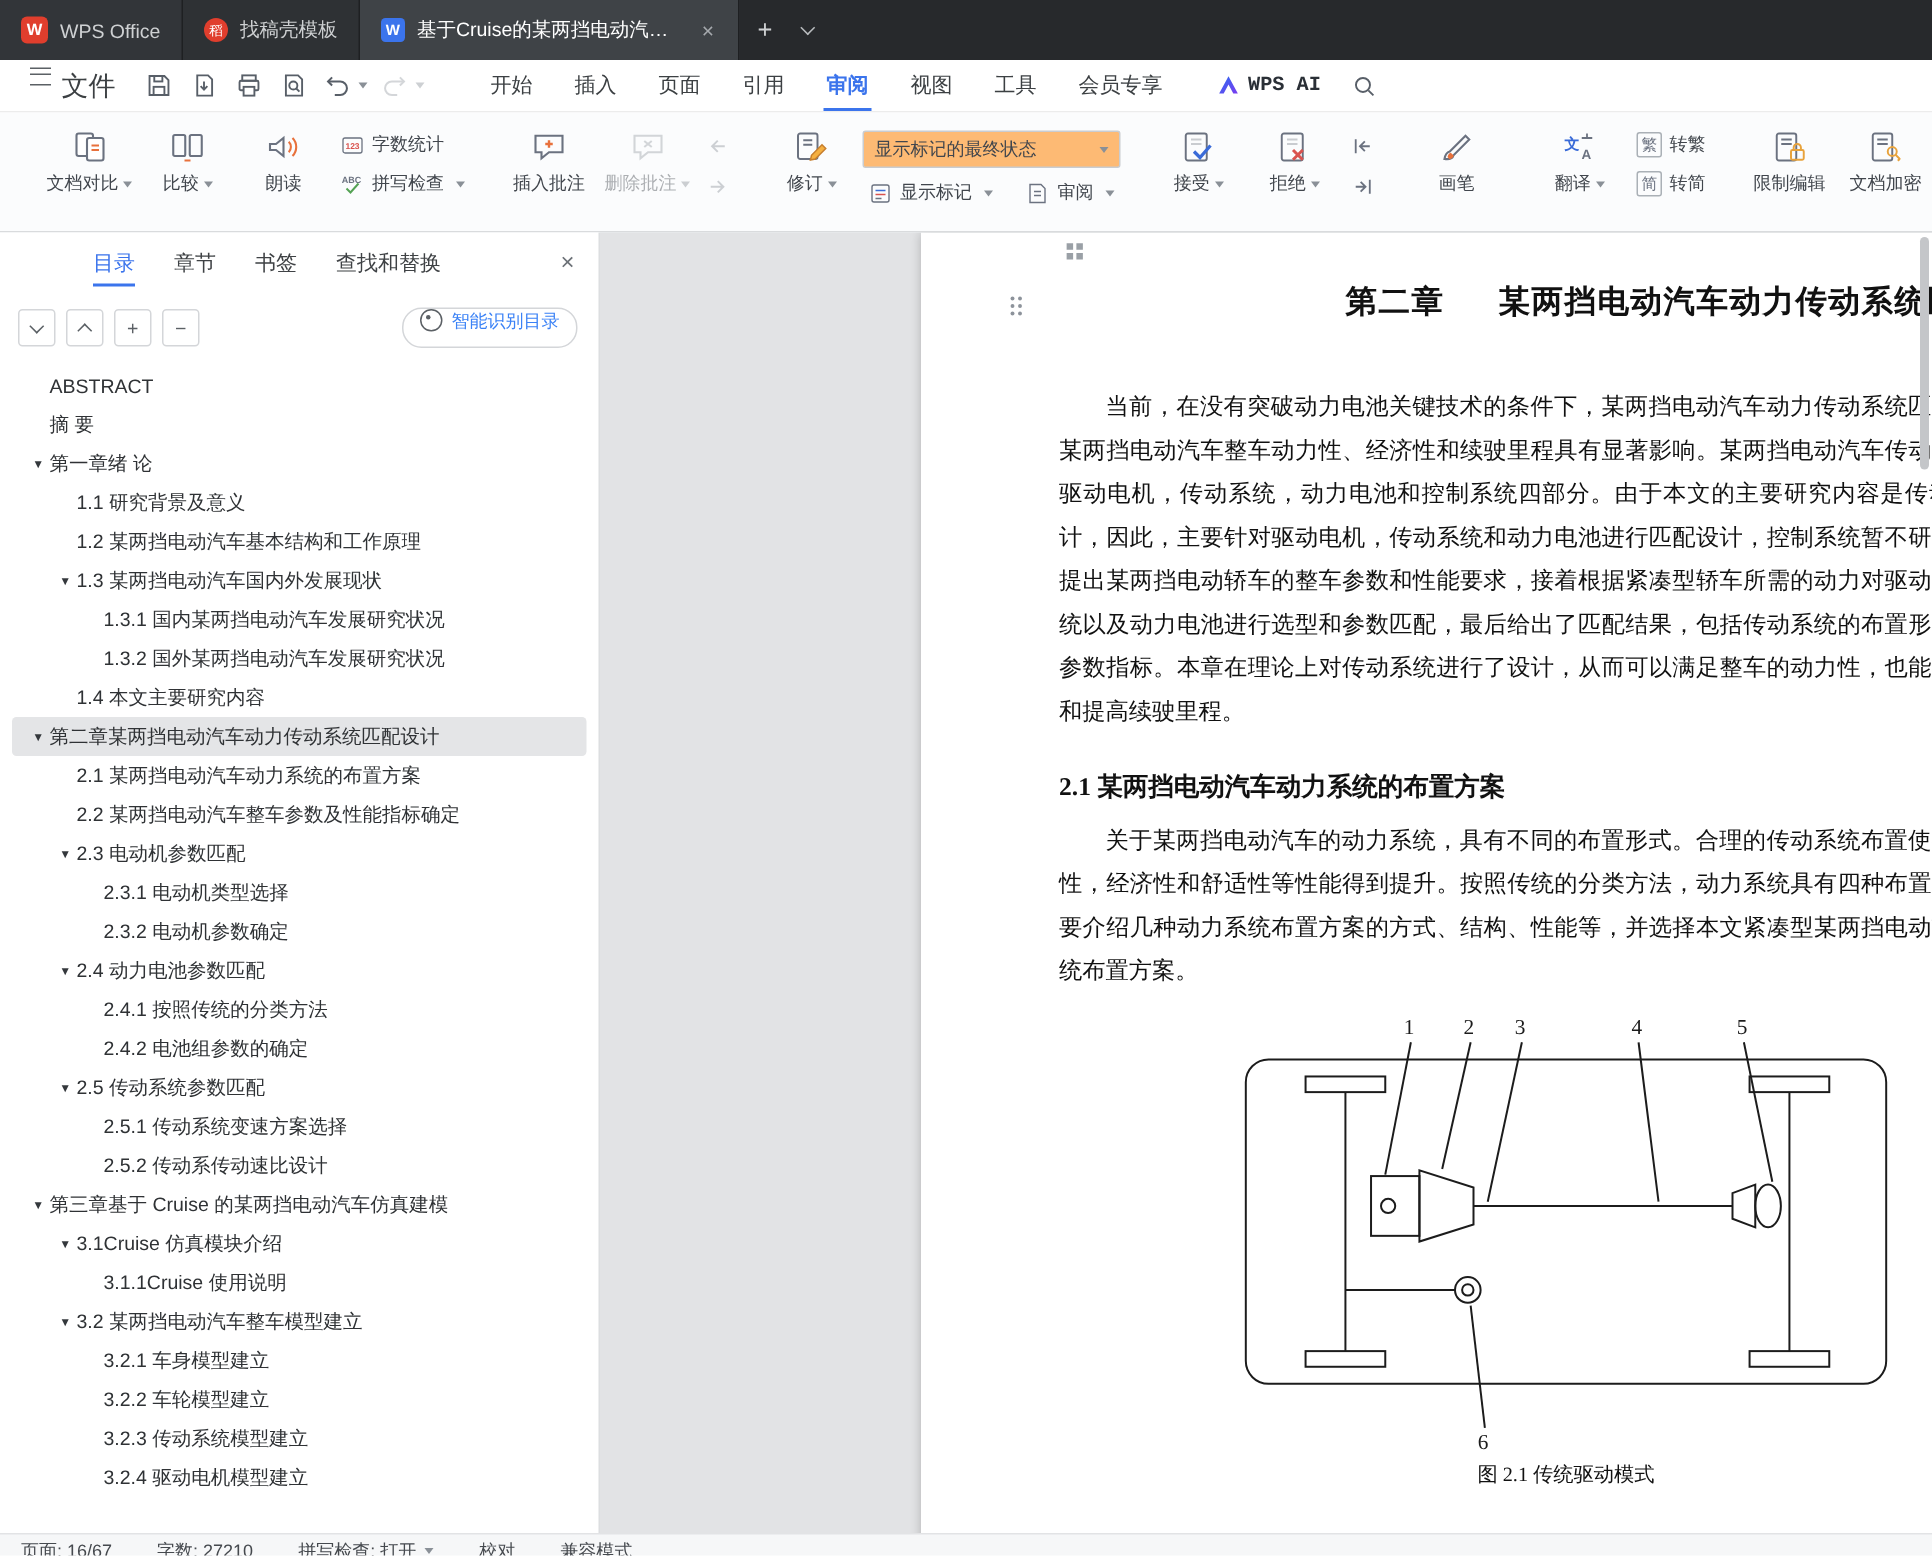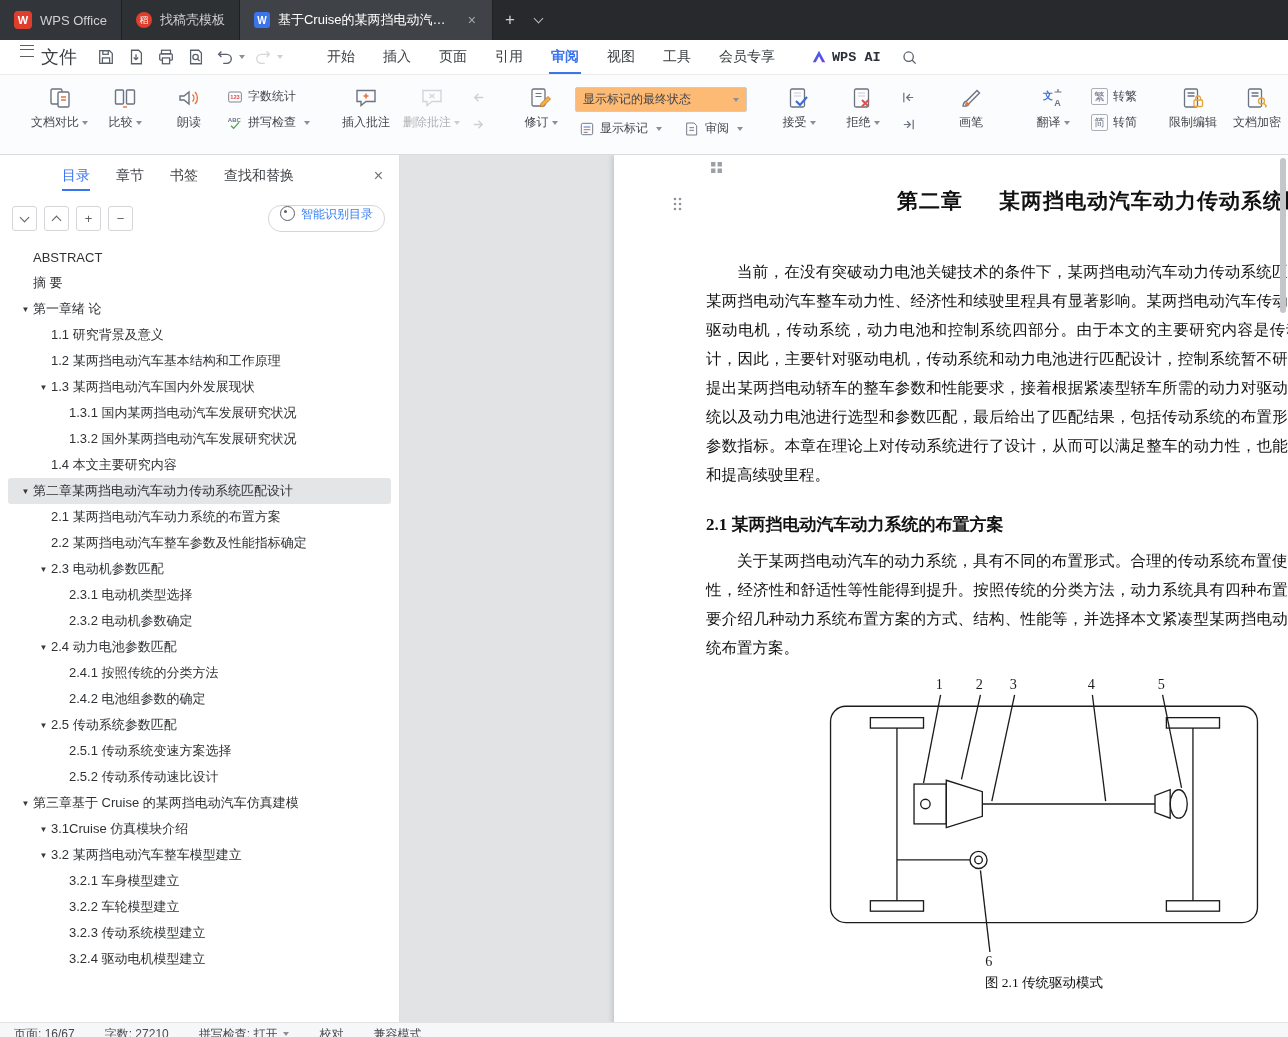--- a/index.html
+++ b/index.html
@@ -566,20 +566,24 @@
           <span class="toc-label">2.5.2 传动系传动速比设计</span>
         </div>
         <div class="toc-row lv0">
           <span class="toc-arrow">▼</span>
           <span class="toc-label">第三章基于 Cruise 的某两挡电动汽车仿真建模</span>
         </div>
         <div class="toc-row lv1">
           <span class="toc-arrow">▼</span>
           <span class="toc-label">3.1Cruise 仿真模块介绍</span>
         </div>
+        <div class="toc-row lv2">
+          <span class="toc-arrow"></span>
+          <span class="toc-label">3.1.1Cruise 使用说明</span>
+        </div>
         <div class="toc-row lv1">
           <span class="toc-arrow">▼</span>
           <span class="toc-label">3.2 某两挡电动汽车整车模型建立</span>
         </div>
         <div class="toc-row lv2">
           <span class="toc-arrow"></span>
           <span class="toc-label">3.2.1 车身模型建立</span>
         </div>
         <div class="toc-row lv2">
           <span class="toc-arrow"></span>

